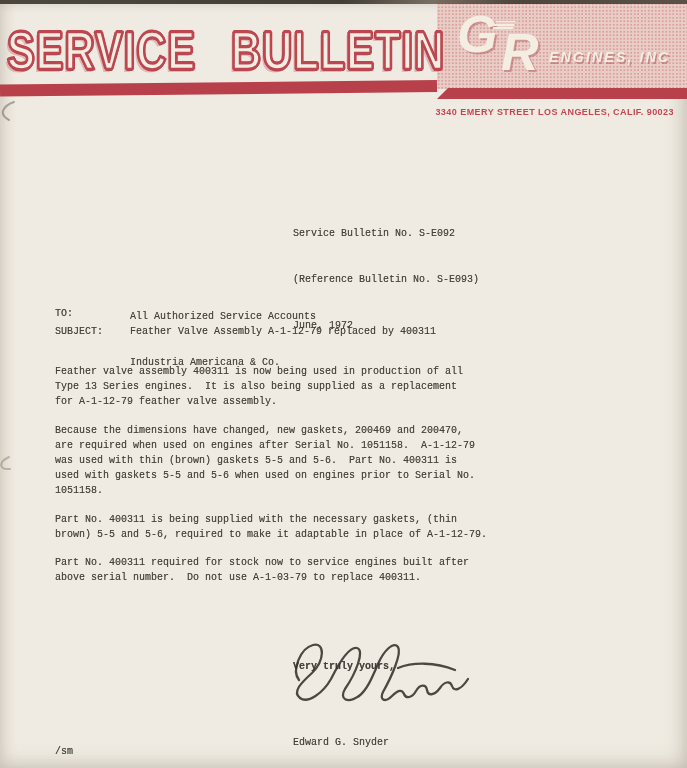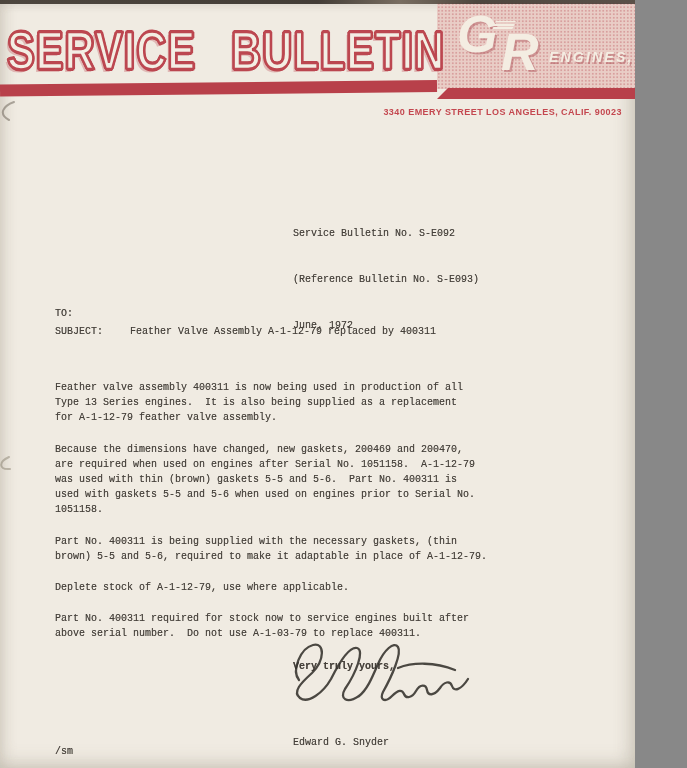--- a/index.html
+++ b/index.html
@@ -1,17 +1,17 @@
 <!DOCTYPE html>
 <html><head>
 <meta charset="utf-8">
 <style>
   html,body{margin:0;padding:0;background:#888;}
   .paper{
-    position:relative;width:635px;height:768px;background:#f0ebe2;overflow:hidden;
+    position:relative;width:687px;height:768px;background:#f0ebe2;overflow:hidden;
     font-family:"Liberation Mono","DejaVu Sans Mono",monospace;color:#46413b;
   }
   .paper::after{
     content:"";position:absolute;inset:0;pointer-events:none;
     box-shadow:inset -9px 0 14px rgba(110,98,82,.15),inset 7px 0 12px rgba(110,98,82,.10),
                inset 0 -10px 16px rgba(110,98,82,.10),inset 0 6px 8px rgba(110,98,82,.06);
   }
   .top-edge{
     position:absolute;top:0;left:0;width:100%;height:4px;z-index:5;
     background:linear-gradient(90deg,#3a332b 0%,#2e2822 50%,#6b5f52 63%,#3a332b 75%,#4a4038 100%);
@@ -66,21 +66,21 @@
   }
   
   .typed{font-size:10px;line-height:15.2px;color:#45403a;white-space:pre;
          text-shadow:0 0 .35px rgba(69,64,58,.55);}
   .ref-block{position:absolute;left:293px;top:196px;}
   .to-label{position:absolute;left:55px;top:279px;margin-top:27px;}
   .to-lines{position:absolute;left:130px;top:279px;}
   .subject-label{position:absolute;left:55px;top:324px;}
   .subject-text{position:absolute;left:130px;top:324px;}
   .body-block{position:absolute;left:55px;top:364px;width:580px;}
-  .para{margin:16px 0 13px 0;}
+  .para{margin:0 0 13px 0;}
   .valediction{position:absolute;left:293px;top:659px;font-weight:bold;}
   .typed-name{position:absolute;left:293px;top:705px;}
   .initials{position:absolute;left:55px;top:744px;}
   .signature{position:absolute;left:279px;top:634px;z-index:4;}
   .pen-mark1{position:absolute;left:-4px;top:99px;}
   .pen-mark2{position:absolute;left:-5px;top:454px;}
 </style>
 </head>
 <body>
 
@@ -103,36 +103,39 @@
 
   <div class="address-line">3340 EMERY STREET  LOS ANGELES, CALIF. 90023</div>
 
   <div class="ref-block typed">
     <div>Service Bulletin No. S-E092</div>
     <div>(Reference Bulletin No. S-E093)</div>
     <div>June, 1972</div>
   </div>
 
   <div class="to-label typed">TO:</div>
+  <div class="to-lines typed">
+    <div>All Authorized Service Accounts</div>
+    <div>Industria Americana &amp; Co.</div>
+  </div>
 
   <div class="subject-label typed">SUBJECT:</div>
   <div class="subject-text typed">Feather Valve Assembly A-1-12-79 replaced by 400311</div>
 
   <div class="body-block">
     <div class="para typed">Feather valve assembly 400311 is now being used in production of all
 Type 13 Series engines.  It is also being supplied as a replacement
 for A-1-12-79 feather valve assembly.</div>
     <div class="para typed">Because the dimensions have changed, new gaskets, 200469 and 200470,
 are required when used on engines after Serial No. 1051158.  A-1-12-79
 was used with thin (brown) gaskets 5-5 and 5-6.  Part No. 400311 is
 used with gaskets 5-5 and 5-6 when used on engines prior to Serial No.
 1051158.</div>
     <div class="para typed">Part No. 400311 is being supplied with the necessary gaskets, (thin
 brown) 5-5 and 5-6, required to make it adaptable in place of A-1-12-79.</div>
-    <div class="para typed">Deplete stock of A-1-12-79, use where applicable.</div>
     <div class="para typed">Part No. 400311 required for stock now to service engines built after
 above serial number.  Do not use A-1-03-79 to replace 400311.</div>
   </div>
 
   <div class="valediction typed">Very truly yours,</div>
 
   <svg class="signature" width="196" height="82" viewBox="0 0 196 82">
     <g fill="none" stroke="#35322d" stroke-width="2.3" stroke-linecap="round" opacity="0.88">
       <path d="M20,46 C12,36 22,14 34,11 C46,8 46,26 33,39 C22,49 13,58 21,64 C29,70 44,59 52,45 C60,29 70,12 78,14 C86,16 77,39 66,55 C60,65 68,70 80,62"></path>
       <path d="M80,62 C88,56 93,44 99,30 C105,16 115,7 119,13 C123,19 113,42 104,58 C100,66 106,69 113,62 C119,56 123,55 125,60 C127,65 133,64 137,57 C141,50 147,50 148,56 C149,62 155,62 161,54 C165,48 171,46 173,52 C175,58 182,56 189,45"></path>

